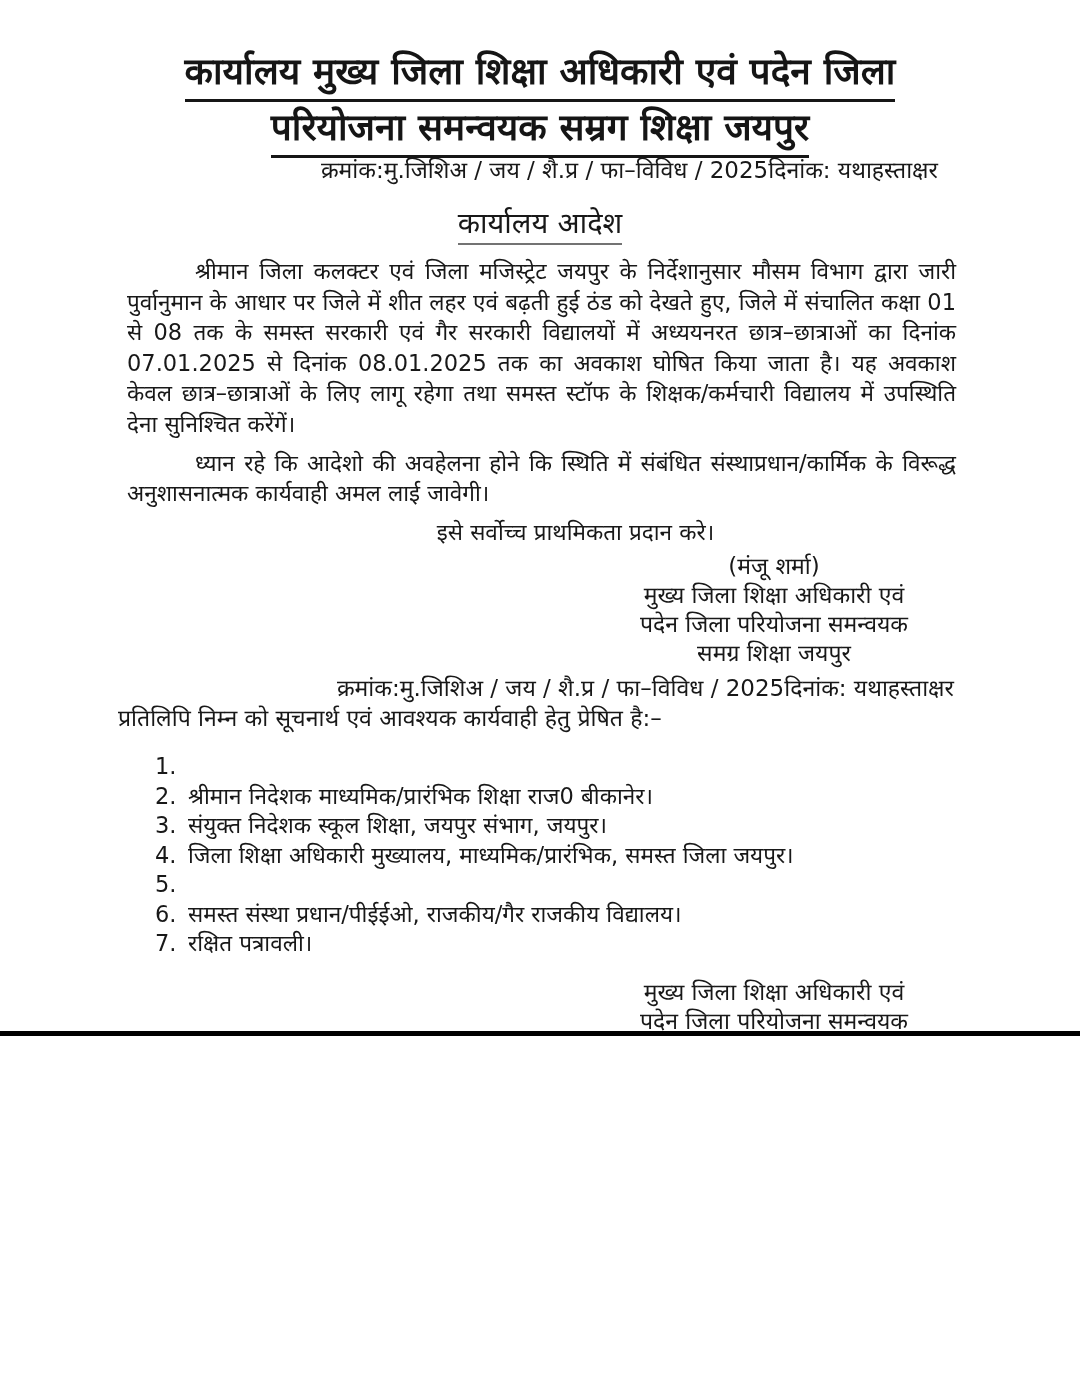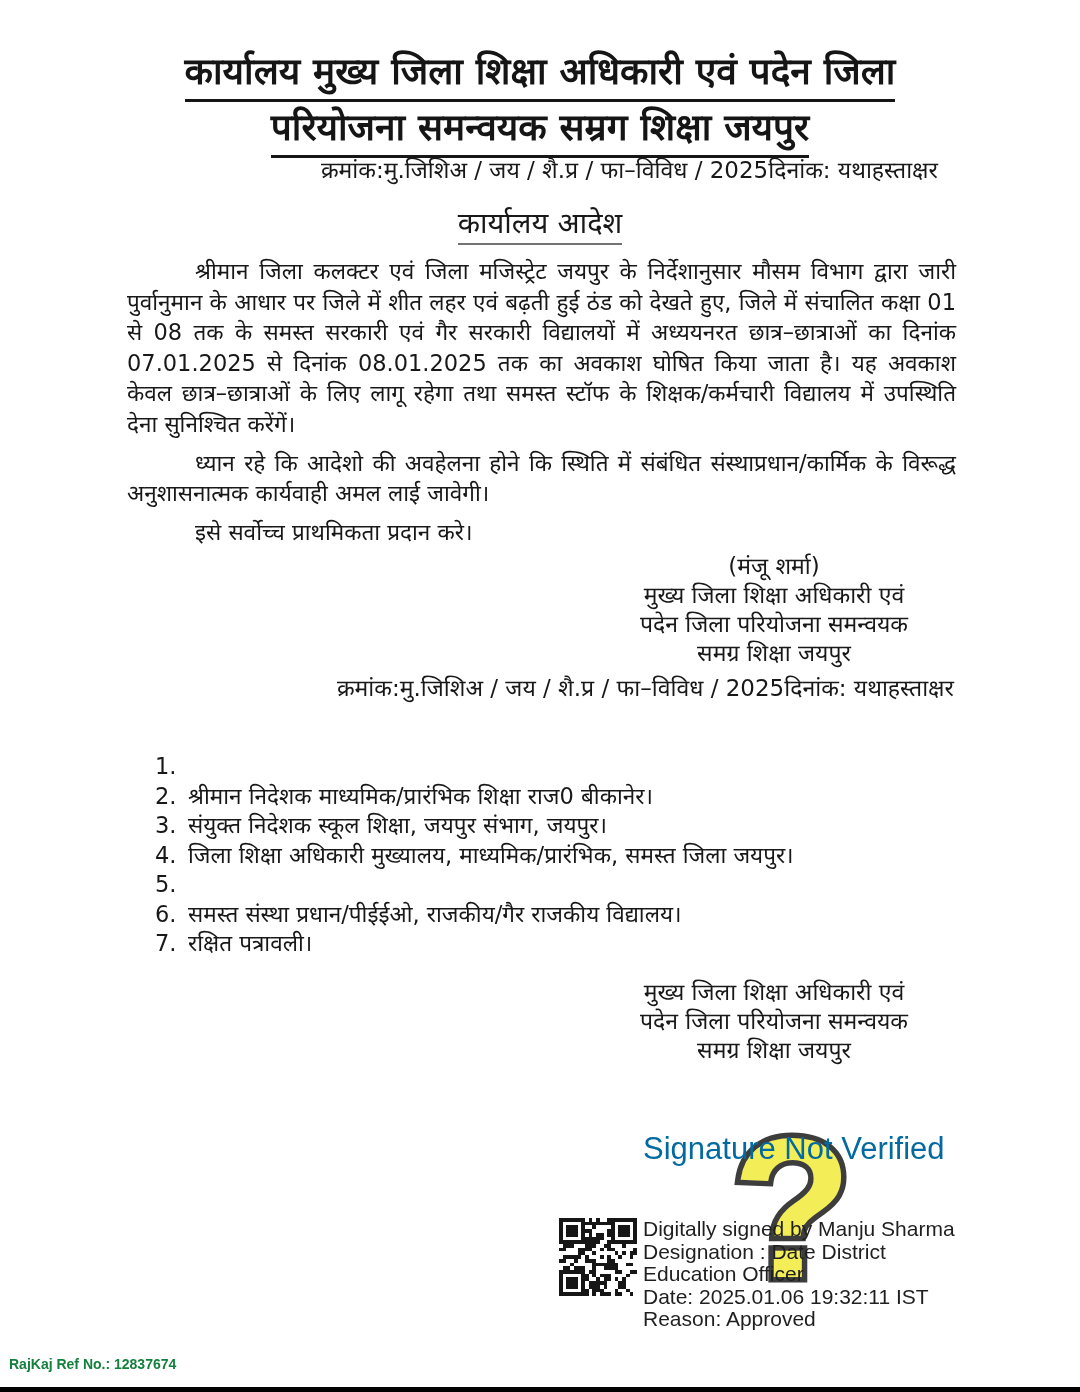--- a/index.html
+++ b/index.html
@@ -1,16 +1,16 @@
 <!DOCTYPE html>
 <html><head>
 <meta charset="utf-8">
 <style>
   html,body{margin:0;padding:0;background:#ffffff;}
-  .page{position:relative;width:1080px;height:1392px;background:#ffffff;
+  .page{position:relative;width:1080px;height:1036px;background:#ffffff;
         font-family:"DejaVu Sans",sans-serif;color:#141414;overflow:hidden;}
 
   
   .office-header{position:absolute;top:46px;left:0;right:0;text-align:center;
                  font-weight:700;font-size:37px;line-height:52px;color:#151515;}
   .office-header .uline{display:inline-block;border-bottom:3px solid #161616;padding-bottom:1px;}
 
   
   .ref-row{position:absolute;display:flex;justify-content:flex-end;
            font-size:23px;color:#181818;}
@@ -19,21 +19,21 @@
 
   
   .order-title{position:absolute;top:202px;left:0;right:0;text-align:center;
                font-size:29px;color:#181818;}
   .order-title .uline{display:inline-block;border-bottom:2px solid #737373;padding-bottom:2px;}
 
   
   .body-text{position:absolute;top:248px;left:119px;width:845px;
              font-size:22.5px;line-height:30.6px;text-align:justify;color:#181818;}
   .body-text p{margin:8px;text-indent:68px;}
-  .body-text p.no-justify{text-align:left;}
+  .body-text p.no-justify{text-align:center;}
 
   
   .sig-block{position:absolute;left:608px;width:332px;text-align:center;
              font-size:23px;line-height:29px;color:#181818;}
   .sig-block-1{top:552px;}
   .sig-block-2{top:978px;}
 
   .copy-line{position:absolute;top:701px;left:118px;font-size:23px;color:#181818;}
 
   
@@ -97,20 +97,21 @@
     <div>मुख्य जिला शिक्षा अधिकारी एवं</div>
     <div>पदेन जिला परियोजना समन्वयक</div>
     <div>समग्र शिक्षा जयपुर</div>
   </div>
 
   <div class="ref-row ref-row-2">
     <span>क्रमांक:मु.जिशिअ / जय / शै.प्र / फा–विविध / 2025</span>
     <span>दिनांक: यथाहस्ताक्षर</span>
   </div>
 
+  <div class="copy-line">प्रतिलिपि निम्न को सूचनार्थ एवं आवश्यक कार्यवाही हेतु प्रेषित है:–</div>
 
   <div class="recipient-list">
     <div class="recipient">
         <span class="num">1.</span>
       </div>
     <div class="recipient">
         <span class="num">2.</span>
         <span>श्रीमान निदेशक माध्यमिक/प्रारंभिक शिक्षा राज0 बीकानेर।</span>
       </div>
     <div class="recipient">

